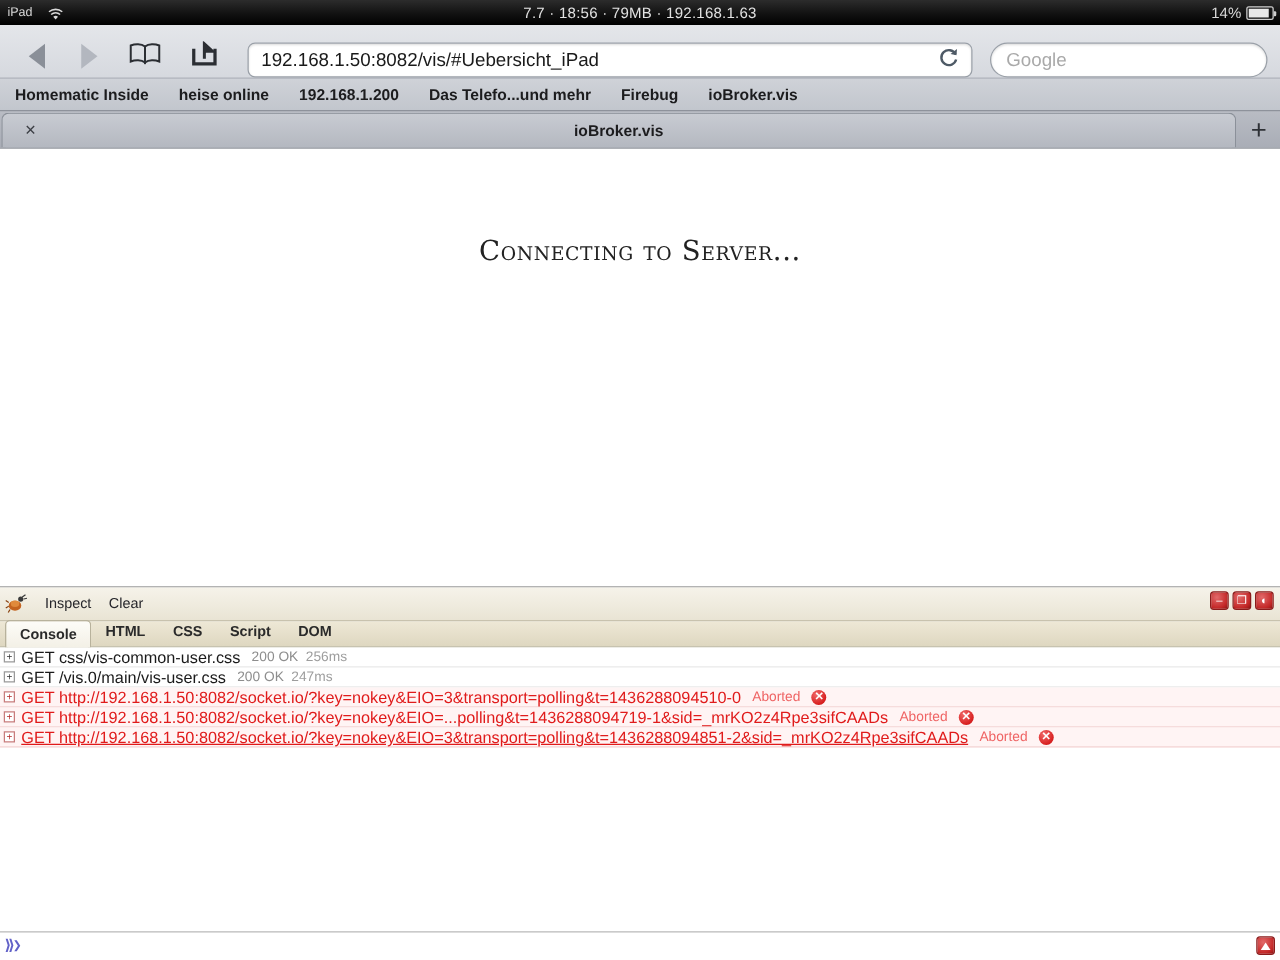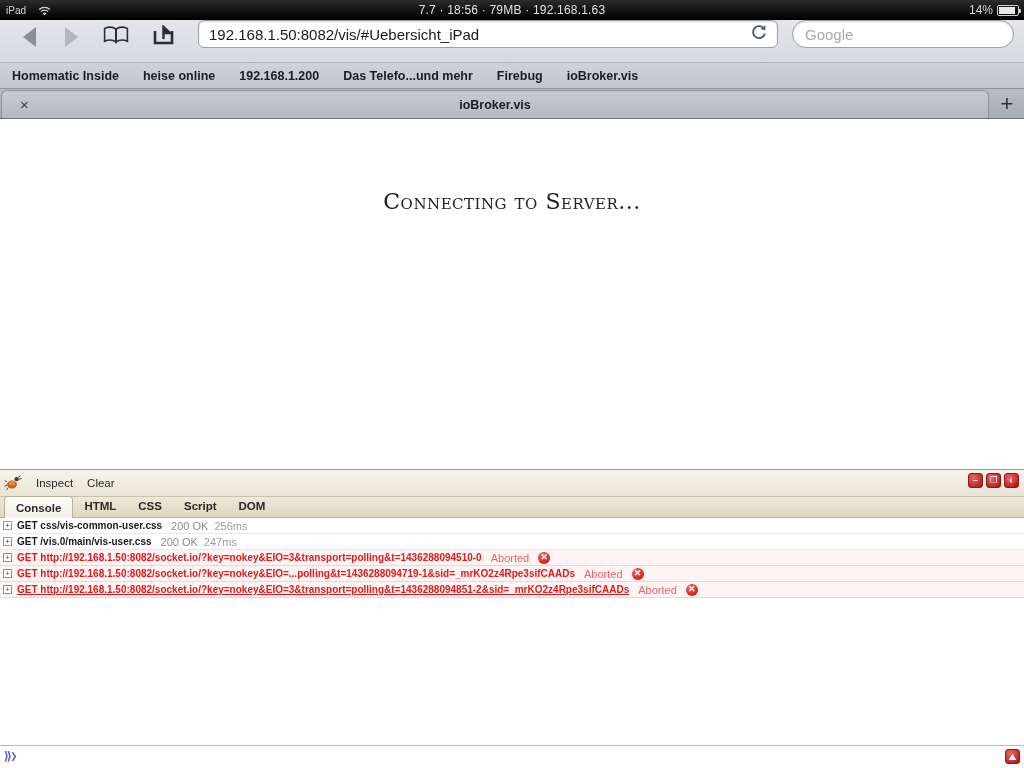--- a/index.html
+++ b/index.html
@@ -52,21 +52,21 @@
   }
 
   
   #browser-chrome {
     width: 1024px;
     background: linear-gradient(to bottom, #e4e6ea 0%, #d4d7dd 48%, #c3c7ce 52%, #b6bac2 100%);
     border-bottom: 1px solid #6f747c;
   }
   #toolbar {
     height: 42px;
-    display: flex; align-items: flex-start;
+    display: flex; align-items: flex-end;
     padding: 0 10px;
     gap: 4px;
   }
   .nav-btn {
     width: 38px; height: 34px;
     display: flex; align-items: center; justify-content: center;
   }
   .tri-left {
     width: 0; height: 0;
     border-top: 10px solid transparent;
@@ -267,23 +267,23 @@
     width: 9px; height: 9px;
     border: 1px solid #9a9a9a;
     margin-right: 5px;
     display: inline-flex; align-items: center; justify-content: center;
     font-size: 8px; line-height: 1; color: #333;
     background: #fff;
     flex: 0 0 auto;
   }
   .log-row.err .twisty { border-color: #c87b7b; color: #b42a2a; }
   .log-url {
-    font-weight: bold;
+    font-weight: normal;
     color: #1a1a1a;
-    font-size: 10px;
+    font-size: 13px;
   }
   .log-row.err .log-url { color: #e01b1b; }
   .log-row.err.hover .log-url { text-decoration: underline; }
   .log-status {
     color: #8d8d8d; margin-left: 9px; font-size: 11px;
   }
   .log-row.err .log-status { color: #ef6464; }
   .log-time {
     color: #9d9d9d; margin-left: 6px; font-size: 11px;
   }

